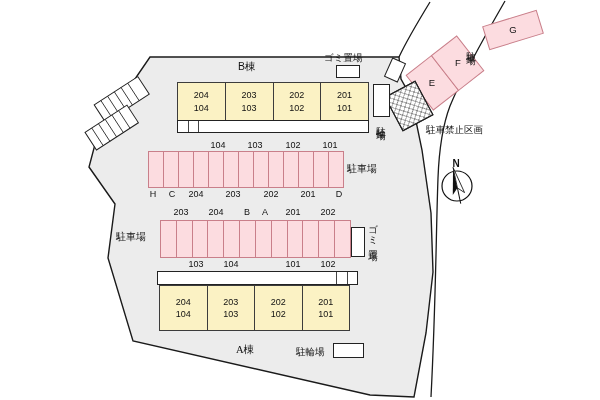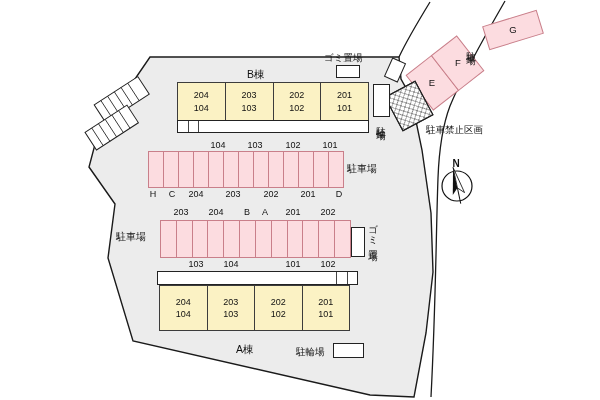--- a/index.html
+++ b/index.html
@@ -79,21 +79,21 @@
     <g>
       <circle cx="457" cy="186" r="15" fill="#fff" stroke="#111" stroke-width="1.2"></circle>
       <g transform="rotate(-12 457 186)">
         <line x1="457" y1="188" x2="457" y2="204" stroke="#111" stroke-width="1"></line>
         <polygon points="457,167 451,194 457,188" fill="#111"></polygon>
         <polygon points="457,167 463,194 457,188" fill="#fff" stroke="#111" stroke-width="0.8"></polygon>
       </g>
     </g>
   </svg>
 
-  <div class="lbl" style="left:238px;top:68px;font-size:10.5px;margin-left:9px;">B棟</div>
+  <div class="lbl" style="left:238px;top:60px;font-size:10.5px;">B棟</div>
 
   <div class="yrow" style="left:177px;top:82px;width:192px;height:39px;">
     <div class="ycell">
       <span>204</span>
       <span>104</span>
     </div>
     <div class="ycell">
       <span>203</span>
       <span>103</span>
     </div>
@@ -195,21 +195,21 @@
     </div>
     <div class="ycell">
       <span>202</span>
       <span>102</span>
     </div>
     <div class="ycell">
       <span>201</span>
       <span>101</span>
     </div>
   </div>
-  <div class="lbl" style="left:236px;top:343px;font-size:10.5px;">A棟</div>
+  <div class="lbl" style="left:236px;top:343px;font-size:10.5px;font-family:Liberation Serif, serif;">A棟</div>
 
   <div class="lbl" style="left:296px;top:346px;">駐輪場</div>
   <div class="box" style="left:333px;top:343px;width:31px;height:15px;"></div>
 
   <div class="vtext" style="left:464px;top:44px;">駐車場</div>
 
   <div class="num" style="left:432px;top:77px;font-size:9.5px;">E</div>
   <div class="num" style="left:458px;top:57px;font-size:9.5px;">F</div>
   <div class="num" style="left:513px;top:24px;font-size:9.5px;">G</div>
 

